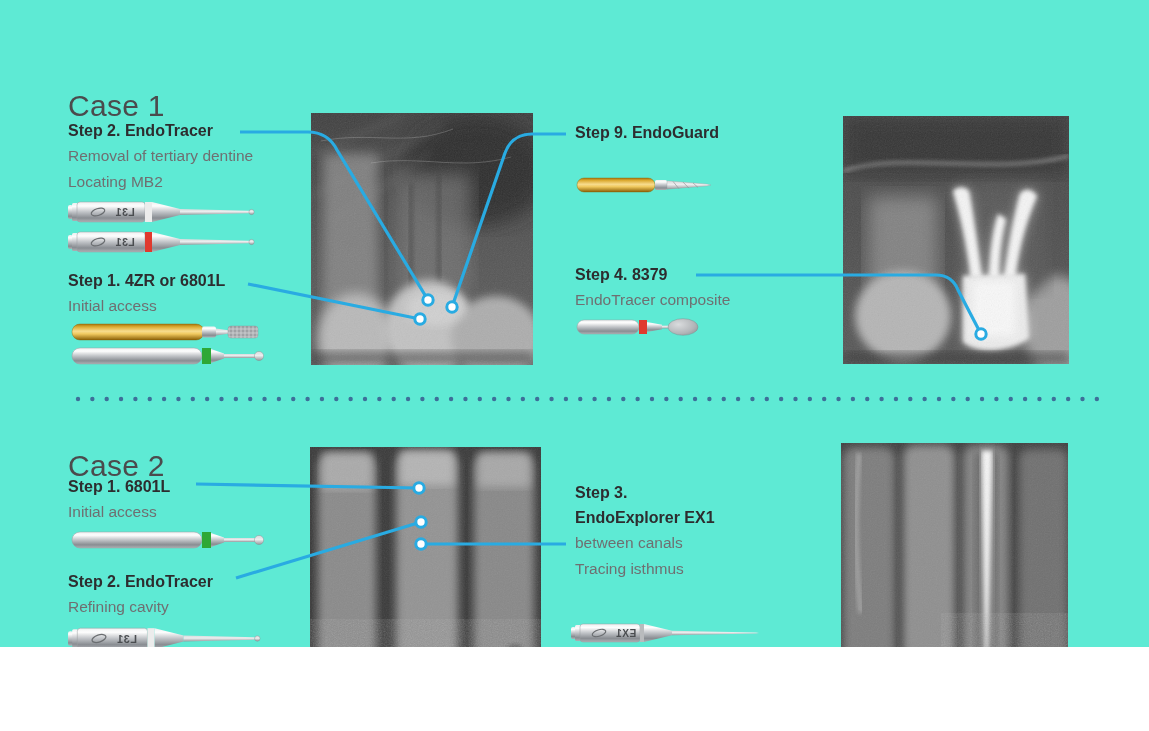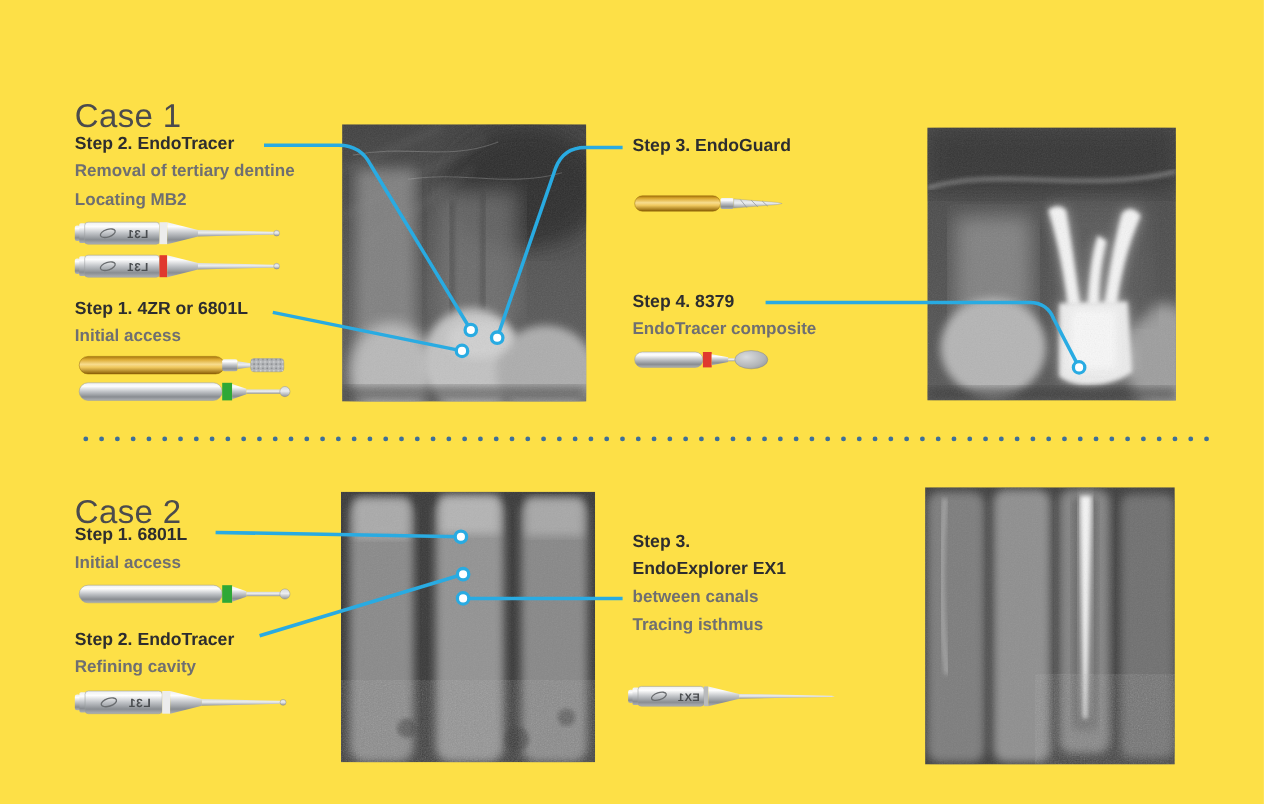--- a/index.html
+++ b/index.html
@@ -1,21 +1,21 @@
 <!DOCTYPE html>
 <html><head>
 <meta charset="utf-8">
 <style>
   html,body{margin:0;padding:0;background:#ffffff;}
-  .page{position:relative;width:1149px;height:731px;background:#fde047;overflow:hidden;
+  .page{position:relative;width:1149px;height:647px;background:#5eead4;overflow:hidden;
         font-family:"Liberation Sans",sans-serif;}
   .case-title{position:absolute;font-size:30px;font-weight:400;color:#4b4b4d;letter-spacing:.3px;}
   .step{position:absolute;}
   .step-title{font-size:16px;font-weight:bold;color:#2d2d2f;line-height:25px;white-space:nowrap;}
-  .step-line{font-size:15.5px;font-weight:700;color:#6f6f71;line-height:26px;white-space:nowrap;}
+  .step-line{font-size:15.5px;font-weight:400;color:#6f6f71;line-height:26px;white-space:nowrap;}
   .xray,.inst{position:absolute;display:block;}
   .overlay{position:absolute;left:0;top:0;z-index:6;pointer-events:none;}
   .defs-holder{position:absolute;width:0;height:0;overflow:hidden;}
 </style>
 </head>
 <body>
 
 <div class="page">
 
   <svg class="defs-holder" aria-hidden="true">
@@ -114,21 +114,21 @@
 
   <svg class="inst" style="left:70px;top:345px;" width="196" height="22" viewBox="0 0 196 22">
     <rect x="2" y="3" width="130" height="16" rx="8" fill="url(#gMetal)" stroke="#9a9da0" stroke-width="0.5"></rect>
     <rect x="132" y="3" width="9" height="16" fill="#2ea836"></rect>
     <polygon points="141,4 154,8.5 154,13.5 141,18" fill="url(#gMetal)"></polygon>
     <rect x="154" y="9" width="31" height="4" fill="url(#gShaft)"></rect>
     <circle cx="189" cy="11" r="4.6" fill="url(#gShaft)" stroke="#85888b" stroke-width="0.4"></circle>
   </svg>
 
   <div class="step" style="left:575px;top:120px;">
-    <div class="step-title">Step 3. EndoGuard</div>
+    <div class="step-title">Step 9. EndoGuard</div>
   </div>
 
   <svg class="inst" style="left:575px;top:176px;" width="138" height="18" viewBox="0 0 138 18">
     <rect x="2" y="2" width="78" height="14" rx="7" fill="url(#gGold)" stroke="#8a5f06" stroke-width="0.4"></rect>
     <rect x="80" y="4" width="12" height="10" rx="1.5" fill="url(#gMetal)"></rect>
     <path d="M92,4.8 L132,8.1 L136,9 L132,9.9 L92,13.2 Z" fill="url(#gShaft)" stroke="#8e9194" stroke-width="0.3"></path>
     <path d="M98,5.4 L104,12.8 M108,6.1 L114,12.2 M118,6.9 L123,11.5" stroke="#8e9194" stroke-width="0.8" fill="none" opacity=".8"></path>
   </svg>
 
   <div class="step" style="left:575px;top:262px;">

